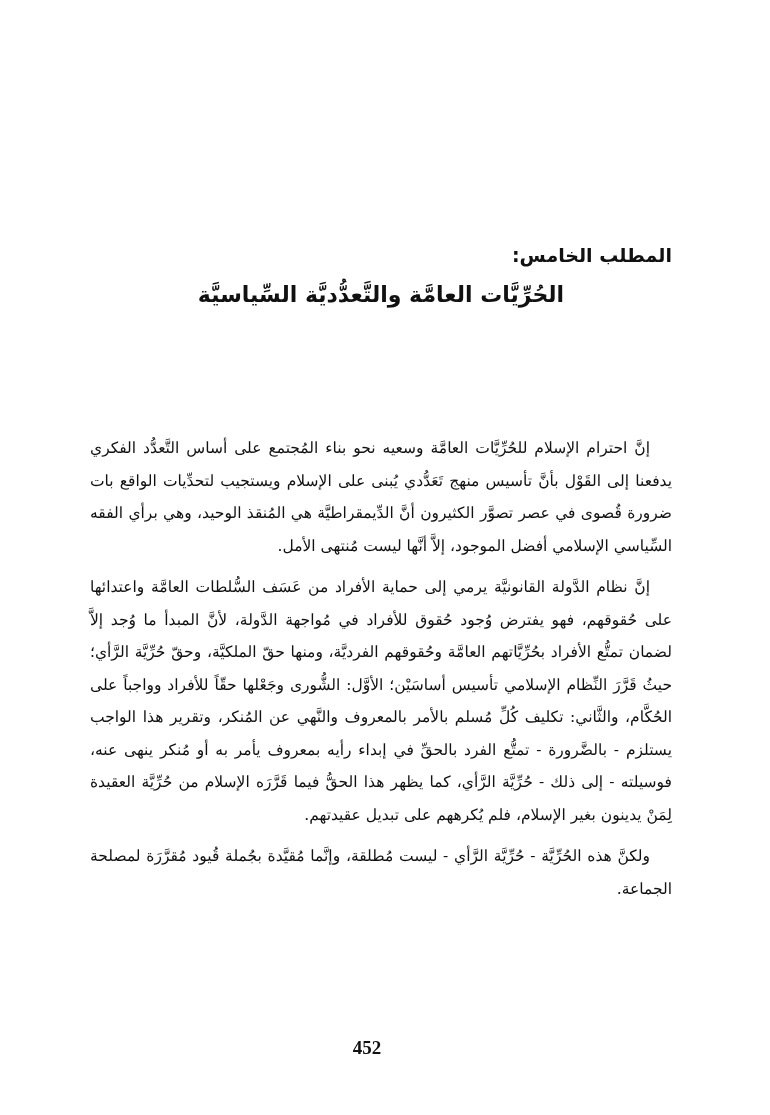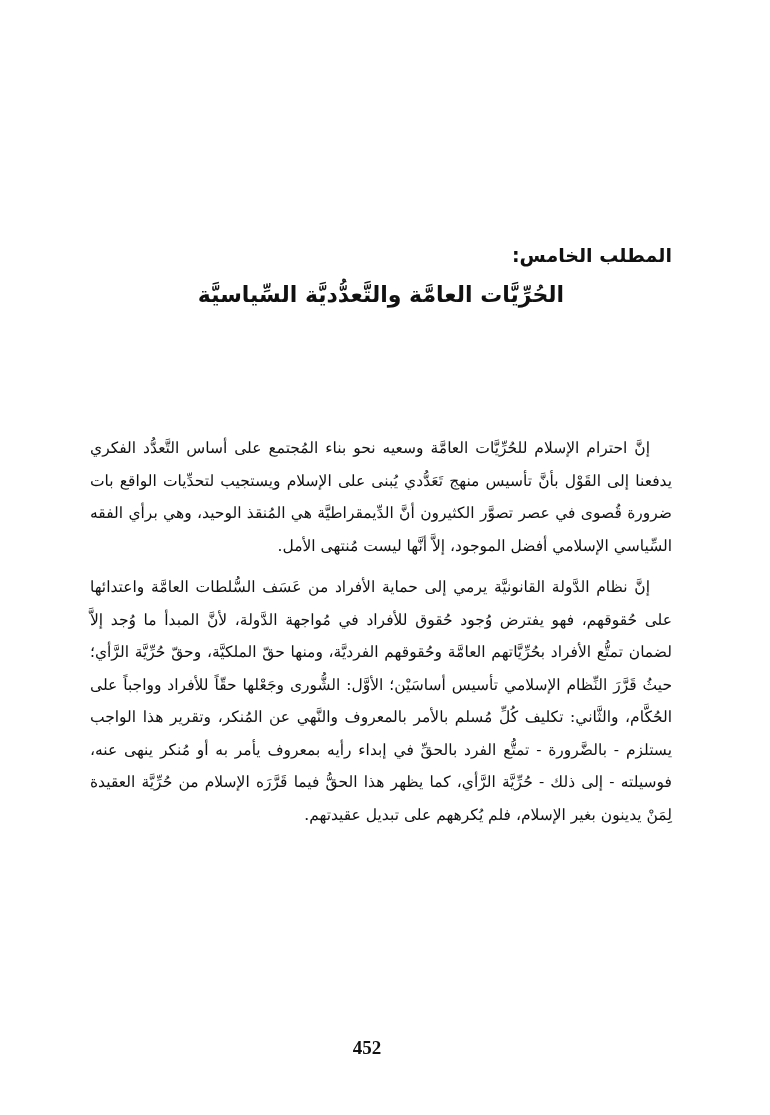--- a/index.html
+++ b/index.html
@@ -76,16 +76,17 @@
 </head>
 <body>
 
 <div class="page">
   <h2 class="section-label">المطلب الخامس:</h2>
   <h1 class="title line1">الحُرِّيَّات العامَّة والتَّعدُّديَّة السِّياسيَّة</h1>
 
   <div class="body-text">
     <p class="para">إنَّ احترام الإسلام للحُرِّيَّات العامَّة وسعيه نحو بناء المُجتمع على أساس التَّعدُّد الفكري يدفعنا إلى القَوْل بأنَّ تأسيس منهج تَعَدُّدي يُبنى على الإسلام ويستجيب لتحدِّيات الواقع بات ضرورة قُصوى في عصر تصوَّر الكثيرون أنَّ الدِّيمقراطيَّة هي المُنقذ الوحيد، وهي برأي الفقه السِّياسي الإسلامي أفضل الموجود، إلاَّ أنَّها ليست مُنتهى الأمل.</p>
     <p class="para">إنَّ نظام الدَّولة القانونيَّة يرمي إلى حماية الأفراد من عَسَف السُّلطات العامَّة واعتدائها على حُقوقهم، فهو يفترض وُجود حُقوق للأفراد في مُواجهة الدَّولة، لأنَّ المبدأ ما وُجد إلاَّ لضمان تمتُّع الأفراد بحُرِّيَّاتهم العامَّة وحُقوقهم الفرديَّة، ومنها حقّ الملكيَّة، وحقّ حُرِّيَّة الرَّأي؛ حيثُ قَرَّرَ النِّظام الإسلامي تأسيس أساسَيْن؛ الأوَّل: الشُّورى وجَعْلها حقّاً للأفراد وواجباً على الحُكَّام، والثَّاني: تكليف كُلِّ مُسلم بالأمر بالمعروف والنَّهي عن المُنكر، وتقرير هذا الواجب يستلزم - بالضَّرورة - تمتُّع الفرد بالحقِّ في إبداء رأيه بمعروف يأمر به أو مُنكر ينهى عنه، فوسيلته - إلى ذلك - حُرِّيَّة الرَّأي، كما يظهر هذا الحقُّ فيما قَرَّرَه الإسلام من حُرِّيَّة العقيدة لِمَنْ يدينون بغير الإسلام، فلم يُكرههم على تبديل عقيدتهم.</p>
+    <p class="para">ولكنَّ هذه الحُرِّيَّة - حُرِّيَّة الرَّأي - ليست مُطلقة، وإنَّما مُقيَّدة بجُملة قُيود مُقرَّرَة لمصلحة الجماعة.</p>
   </div>
 
   <div class="page-number">452</div>
 </div>
 
 </body></html>

